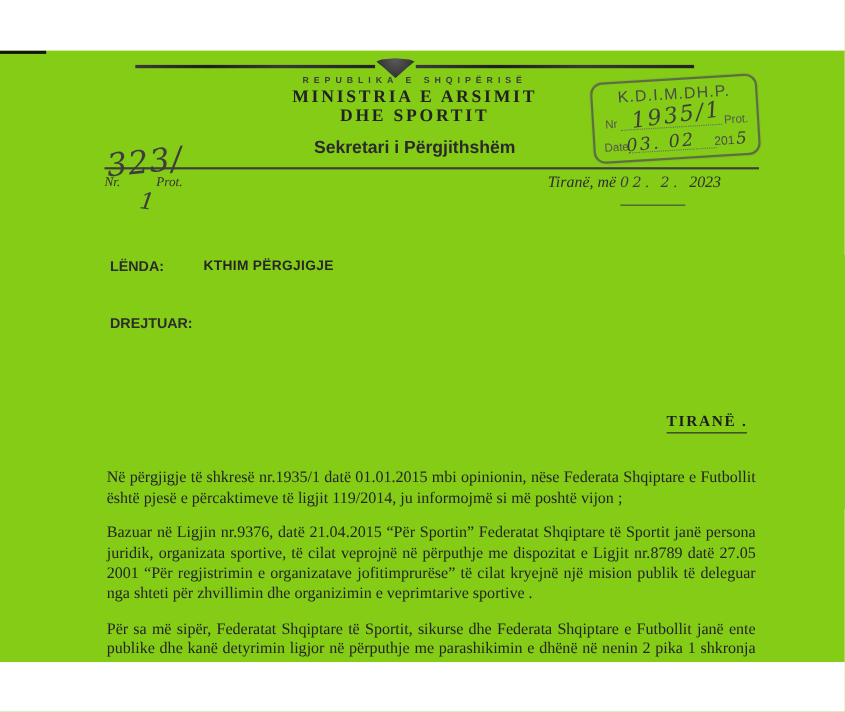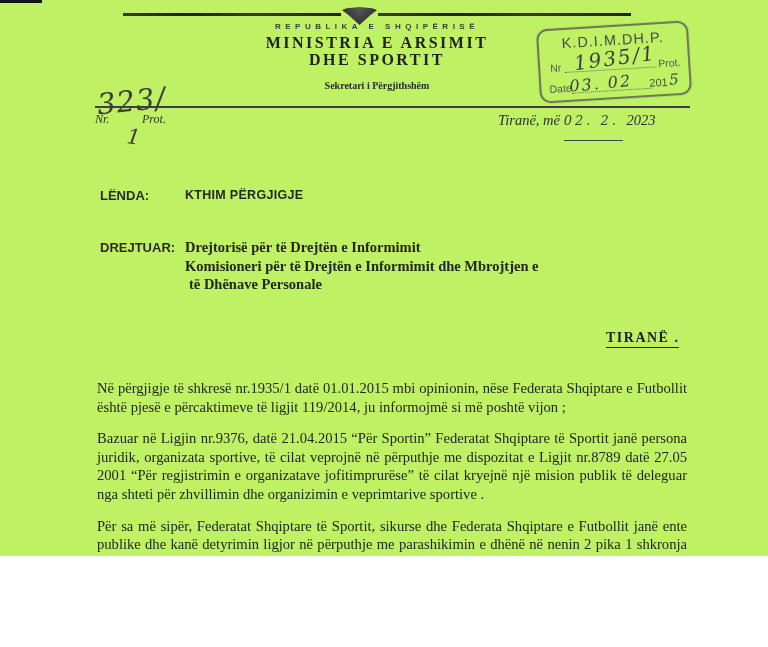--- a/index.html
+++ b/index.html
@@ -1,41 +1,41 @@
 <!DOCTYPE html>
 <html><head>
 <meta charset="utf-8">
 <style>
   * { margin:0; padding:0; box-sizing:border-box; }
   body { background:#ffffff; }
   .page {
     position:relative; width:768px; height:556px;
-    background:#bef264; overflow:hidden;
-    font-family:"Liberation Serif", serif; color:#262626;
+    background:#84cc16; overflow:hidden;
+    font-family:"Liberation Serif", serif; color:#262626;margin-top:46px;
   }
   
   .scan-bar-topleft { position:absolute; left:0; top:0; width:42px; height:3px; background:#141414; }
   
   .header-rule { position:absolute; left:123px; top:10px; width:508px; height:16px; }
   .rule-seg { position:absolute; top:3px; height:3px; background:linear-gradient(90deg,#3a3a3a,#1e1e1e 30%,#383838 60%,#222); }
   .rule-left { left:0; width:218px; }
   .rule-right { left:255px; width:253px; }
   .emblem {
     position:absolute; left:219px; top:-6px; width:35px; height:21px;
     background:radial-gradient(circle at 50% 20%, #5a5a5a 0%, #373737 60%, #2a2a2a 100%);
     clip-path:polygon(0% 28%, 14% 20%, 50% 14%, 86% 20%, 100% 28%, 80% 55%, 50% 100%, 20% 55%);
   }
   
   .header-text { position:absolute; left:177px; top:22px; width:400px; text-align:center; }
   .republic {
     font-family:"Liberation Sans", sans-serif; font-size:8px; font-weight:bold;
     letter-spacing:4.5px; color:#3c3c3c;
   }
   .ministry { font-size:16px; font-weight:bold; letter-spacing:2.5px; color:#222; margin-top:3px; line-height:17px; }
-  .secretary { font-family:Liberation Serif, serif; font-size:10px; font-weight:bold; color:#2a2a2a; margin-top:12px;text-align:center; }
+  .secretary { font-family:Liberation Sans, sans-serif; font-size:16px; font-weight:bold; color:#2a2a2a; margin-top:12px;text-align:center; }
   
   .stamp {
     position:absolute; left:538px; top:25px; width:152px; height:74px;
     border:2.5px solid rgba(80,80,80,.75); border-radius:11px;
     transform:rotate(-3.5deg); color:#4c4c4c;
     box-shadow:0 0 0 1px rgba(120,120,120,.15);
   }
   .stamp-code {
     font-family:"Liberation Sans", sans-serif; font-size:14.5px; letter-spacing:1px;
     text-align:center; margin-top:5px; color:#4a4a4a;
@@ -122,25 +122,20 @@
   <div class="dateline">
     <span>Tiranë, më</span>
     <span class="hand hand-date">02. 2.</span>
     <span class="year">2023</span>
   </div>
 
   <div class="label subject-label">LËNDA:</div>
   <div class="subject-value">KTHIM PËRGJIGJE</div>
 
   <div class="label addr-label">DREJTUAR:</div>
-  <div class="addr-lines">
-    <div>Drejtorisë për të Drejtën e Informimit</div>
-    <div>Komisioneri për të Drejtën e Informimit dhe Mbrojtjen e</div>
-    <div>të Dhënave Personale</div>
-  </div>
 
   <div class="city">TIRANË .</div>
 
   <div class="letter-body">
     <p>Në përgjigje të shkresë nr.1935/1 datë 01.01.2015 mbi opinionin, nëse Federata Shqiptare e Futbollit është pjesë e përcaktimeve të ligjit 119/2014, ju informojmë si më poshtë vijon ;</p>
     <p>Bazuar në Ligjin nr.9376, datë 21.04.2015 “Për Sportin” Federatat Shqiptare të Sportit janë persona juridik, organizata sportive, të cilat veprojnë në përputhje me dispozitat e Ligjit nr.8789 datë 27.05 2001 “Për regjistrimin e organizatave jofitimprurëse” të cilat kryejnë një mision publik të deleguar nga shteti për zhvillimin dhe organizimin e veprimtarive sportive .</p>
     <p>Për sa më sipër, Federatat Shqiptare të Sportit, sikurse dhe Federata Shqiptare e Futbollit janë ente publike dhe kanë detyrimin ligjor në përputhje me parashikimin e dhënë në nenin 2 pika 1 shkronja b/c/ të ligjit nr.119/2014 “ Për të Drejtën e Informimit “</p>
     <p class="closing">Duke ju informojmë , për mirëkuptimin</p>
   </div>
 

